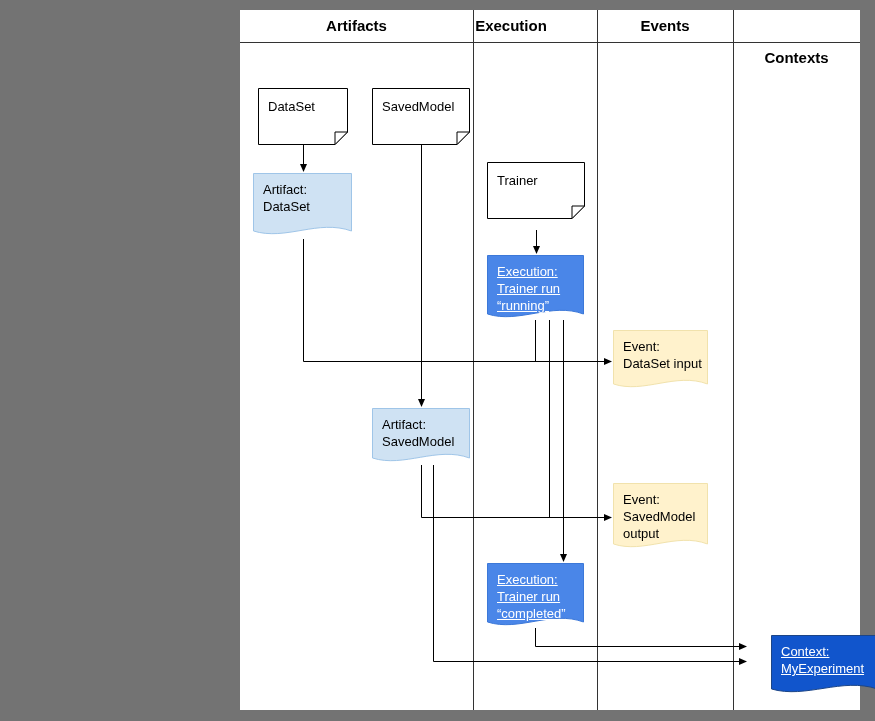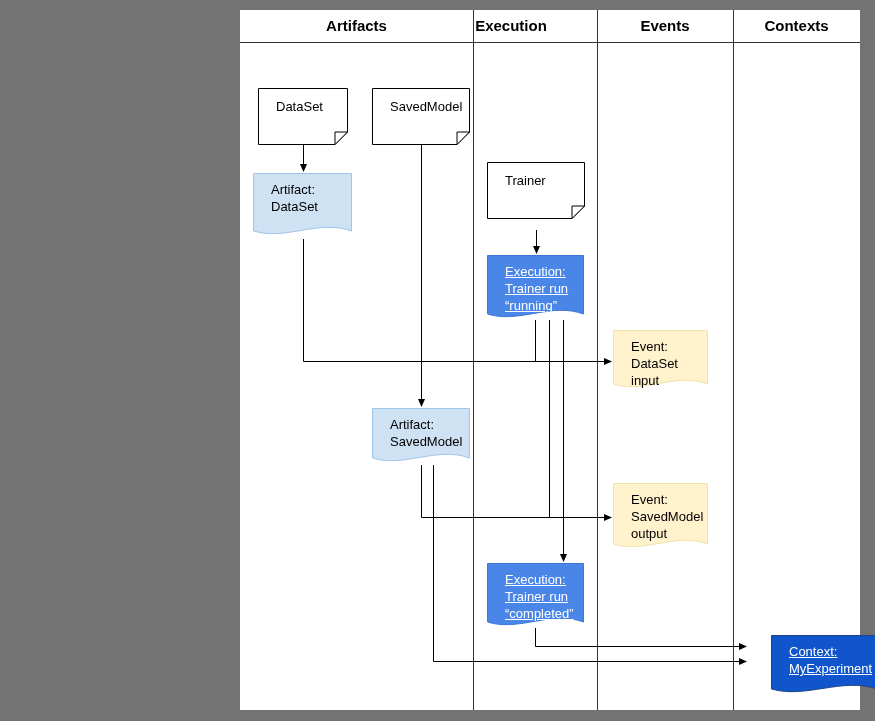--- a/index.html
+++ b/index.html
@@ -10,21 +10,21 @@
   .panel { position:absolute; left:240px; top:10px; width:620px; height:700px; background:#ffffff; }
   svg.overlay { position:absolute; left:0; top:0; width:875px; height:721px; }
   .col-header {
     position:absolute; top:17px; height:20px; text-align:center;
     font-size:15px; font-weight:bold; color:#000;
   }
   .node { position:absolute; }
   .node > svg { position:absolute; left:0; top:0; }
   .label {
     position:absolute; left:10px; top:8px; right:2px;
-    font-size:13px; line-height:17px; white-space:pre-line; color:#000;margin-left:8px;
+    font-size:13px; line-height:17px; white-space:pre-line; color:#000;
   }
   .label.light { color:#ffffff;text-decoration:underline; }
   .note-label { top:10px; }
   path.note  { fill:#ffffff; stroke:#000; stroke-width:1; }
   path.artifact { fill:#cfe2f3; stroke:#9fc5e8; stroke-width:1; }
   path.execution { fill:#4a86e8; stroke:#3c78d8; stroke-width:1; }
   path.event { fill:#fff2cc; stroke:#f1e2ac; stroke-width:1; }
   path.context { fill:#1155cc; stroke:#1c4587; stroke-width:1; }
   .line { stroke:#000; stroke-width:1; fill:none; }
   .grid { stroke:#333; stroke-width:1; fill:none; }
@@ -59,21 +59,21 @@
     <path class="line" d="M563.5,320 L563.5,561" marker-end="url(#arrow)"></path>
 
     <path class="line" d="M421.5,465 L421.5,517.5 L611,517.5" marker-end="url(#arrow)"></path>
     <path class="line" d="M433.5,465 L433.5,661.5 L746,661.5" marker-end="url(#arrow)"></path>
     <path class="line" d="M535.5,628 L535.5,646.5 L746,646.5" marker-end="url(#arrow)"></path>
   </svg>
 
   <div class="col-header" style="left:240px;width:233px;">Artifacts</div>
   <div class="col-header" style="left:449px;width:124px;">Execution</div>
   <div class="col-header" style="left:597px;width:136px;">Events</div>
-  <div class="col-header" style="left:733px;width:127px;">Contexts</div>
+  <div class="col-header" style="left:733px;width:127px;margin-top:32px;">Contexts</div>
 
   <div class="node" style="left:258px;top:88px;width:90px;height:57px;">
     <svg width="90" height="57" viewBox="0 0 90 57">
       <path class="note" d="M0.5,0.5 L89.5,0.5 L89.5,44 L77,56.5 L0.5,56.5 Z"></path>
       <path class="note" d="M77,56.5 L77,44 L89.5,44 Z"></path>
     </svg>
     <div class="label note-label">DataSet</div>
   </div>
 
   <div class="node" style="left:372px;top:88px;width:98px;height:57px;">

